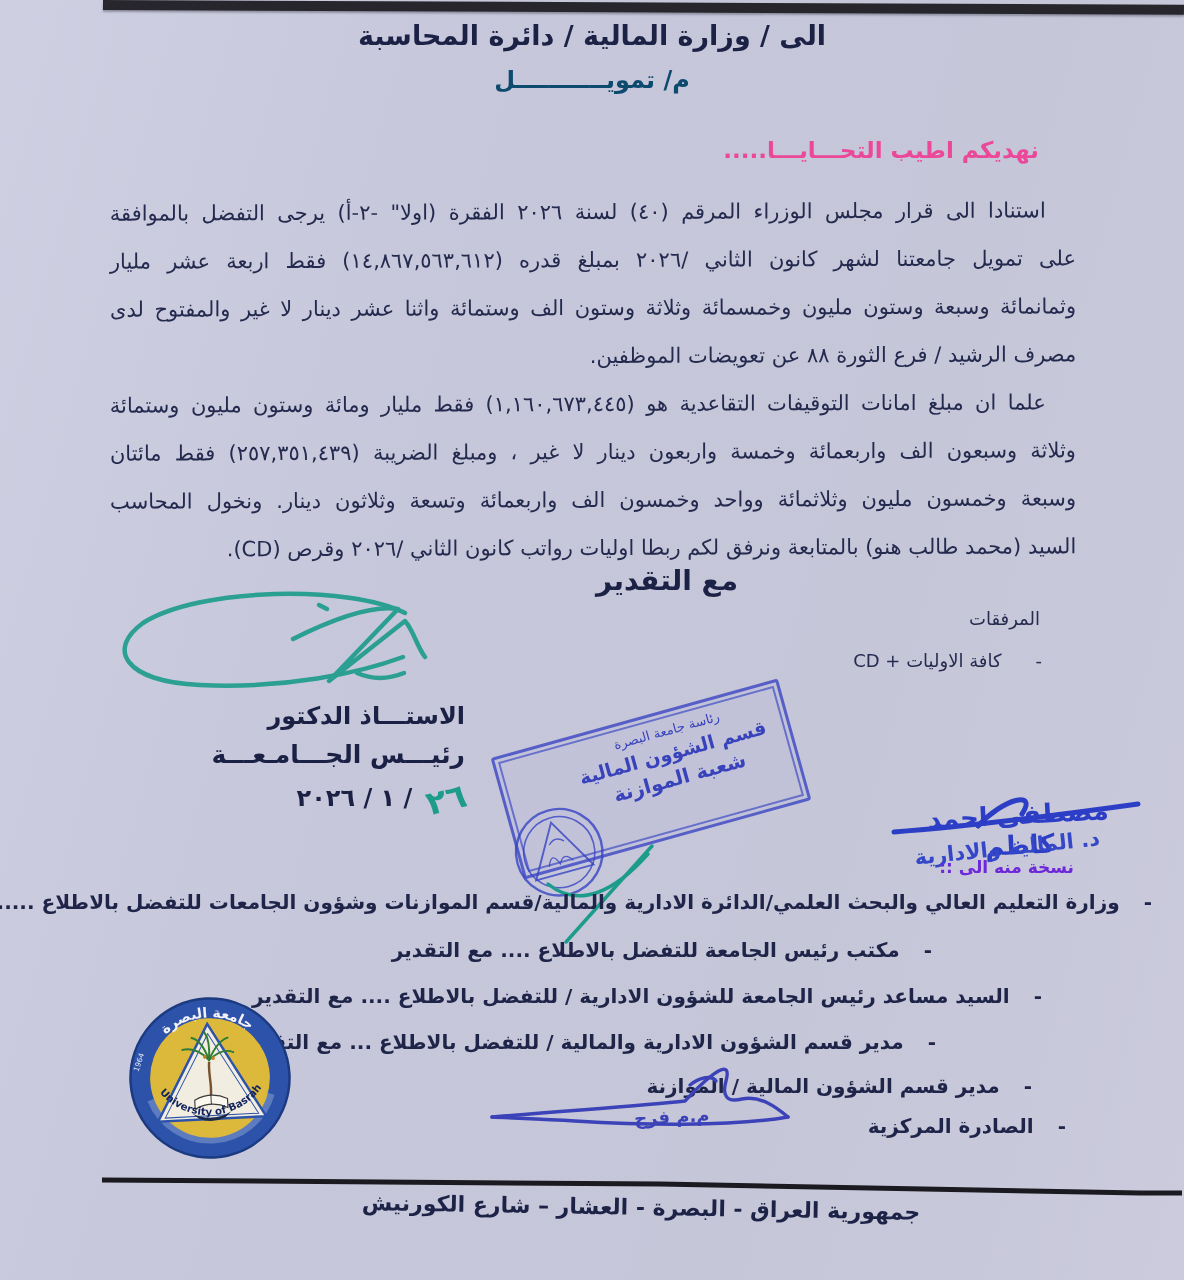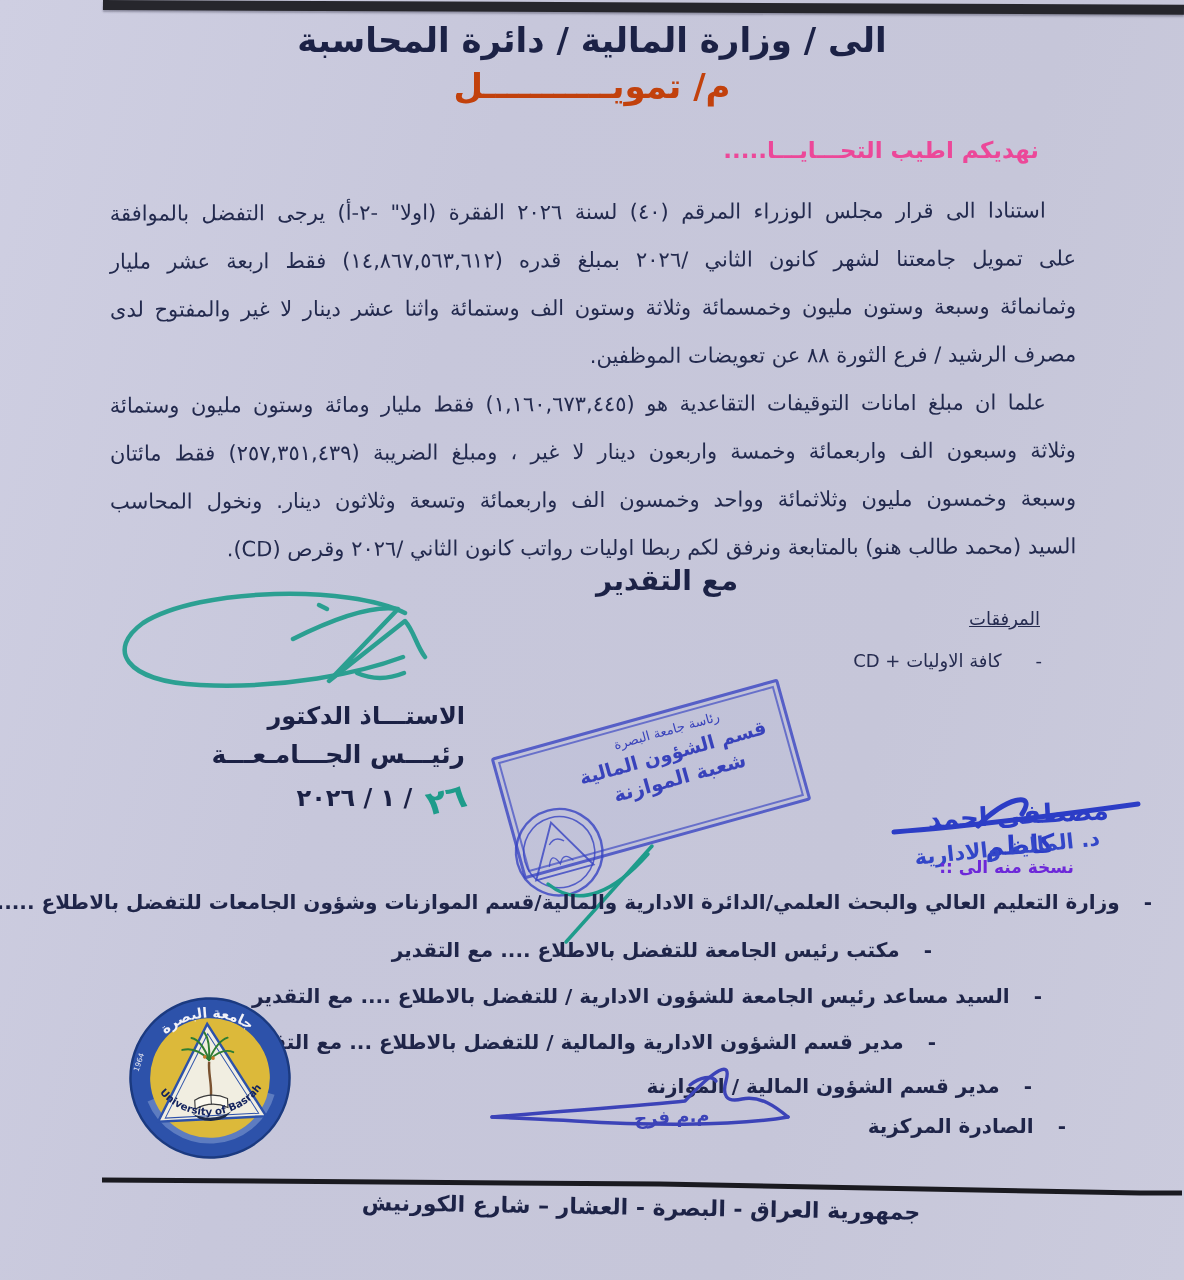--- a/index.html
+++ b/index.html
@@ -8,36 +8,36 @@
     background:linear-gradient(105deg,#cfcfe2 0%,#c7c7db 35%,#c6c6d9 70%,#cbcbdd 100%);
     font-family:"DejaVu Sans",sans-serif;
     color:#20264a;
   }
   .abs{position:absolute;}
   .rtl{direction:rtl;unicode-bidi:plaintext;}
   
   .scan-bar{left:103px;top:0;width:1081px;height:10px;background:#26262c;
     transform:rotate(.25deg);transform-origin:left top;box-shadow:0 2px 2px rgba(40,40,60,.35);}
   
-  .to-line{left:0;right:0;top:20px;text-align:center;font-size:34px;font-weight:bold;color:#1c2246;}
-  .subject-line{left:0;right:0;top:66px;text-align:center;font-size:34px;font-weight:bold;color:#c2410c;}
+  .to-line{left:0;right:0;top:20px;text-align:center;font-size:27px;font-weight:bold;color:#1c2246;}
+  .subject-line{left:0;right:0;top:66px;text-align:center;font-size:24px;font-weight:bold;color:#0c4a6e;}
   .greeting{top:137px;right:145px;font-size:23px;font-weight:bold;color:#ec4899;}
   
   .para{left:110px;width:966px;}
   .para .line{
     direction:rtl;font-size:21px;line-height:48px;height:48px;white-space:nowrap;
     text-align:justify;text-align-last:justify;color:#232a4e;
   }
   .para .line.first{padding-right:30px;}
   .para .line.last{text-align-last:right;}
   .para1{top:188px;transform:rotate(-.2deg);}
   .para2{top:380px;transform:rotate(-.2deg);}
   .closing{top:564px;left:596px;font-size:28px;font-weight:bold;color:#1c2246;}
   
-  .attach-title{top:608px;right:144px;font-size:18px;color:#262c50;text-decoration:underline;}
+  .attach-title{top:608px;right:144px;font-size:18px;color:#262c50;}
   .attach-item{top:650px;right:142px;font-size:18px;color:#262c50;display:flex;direction:rtl;gap:34px;align-items:center;}
   
   .signer{left:125px;top:697px;width:340px;text-align:right;color:#1b2145;}
   .signer .row{font-weight:bold;}
   .signer-title{font-size:24px;line-height:38px;}
   .signer-name{font-size:26px;line-height:40px;}
   .signer-role{font-size:25px;line-height:40px;}
   .signer-date{font-size:24px;line-height:40px;direction:rtl;}
   .day-hand{display:inline-block;color:#1e9c8b;font-size:33px;font-weight:bold;
     transform:rotate(-14deg) translateY(5px);margin-left:4px;}

